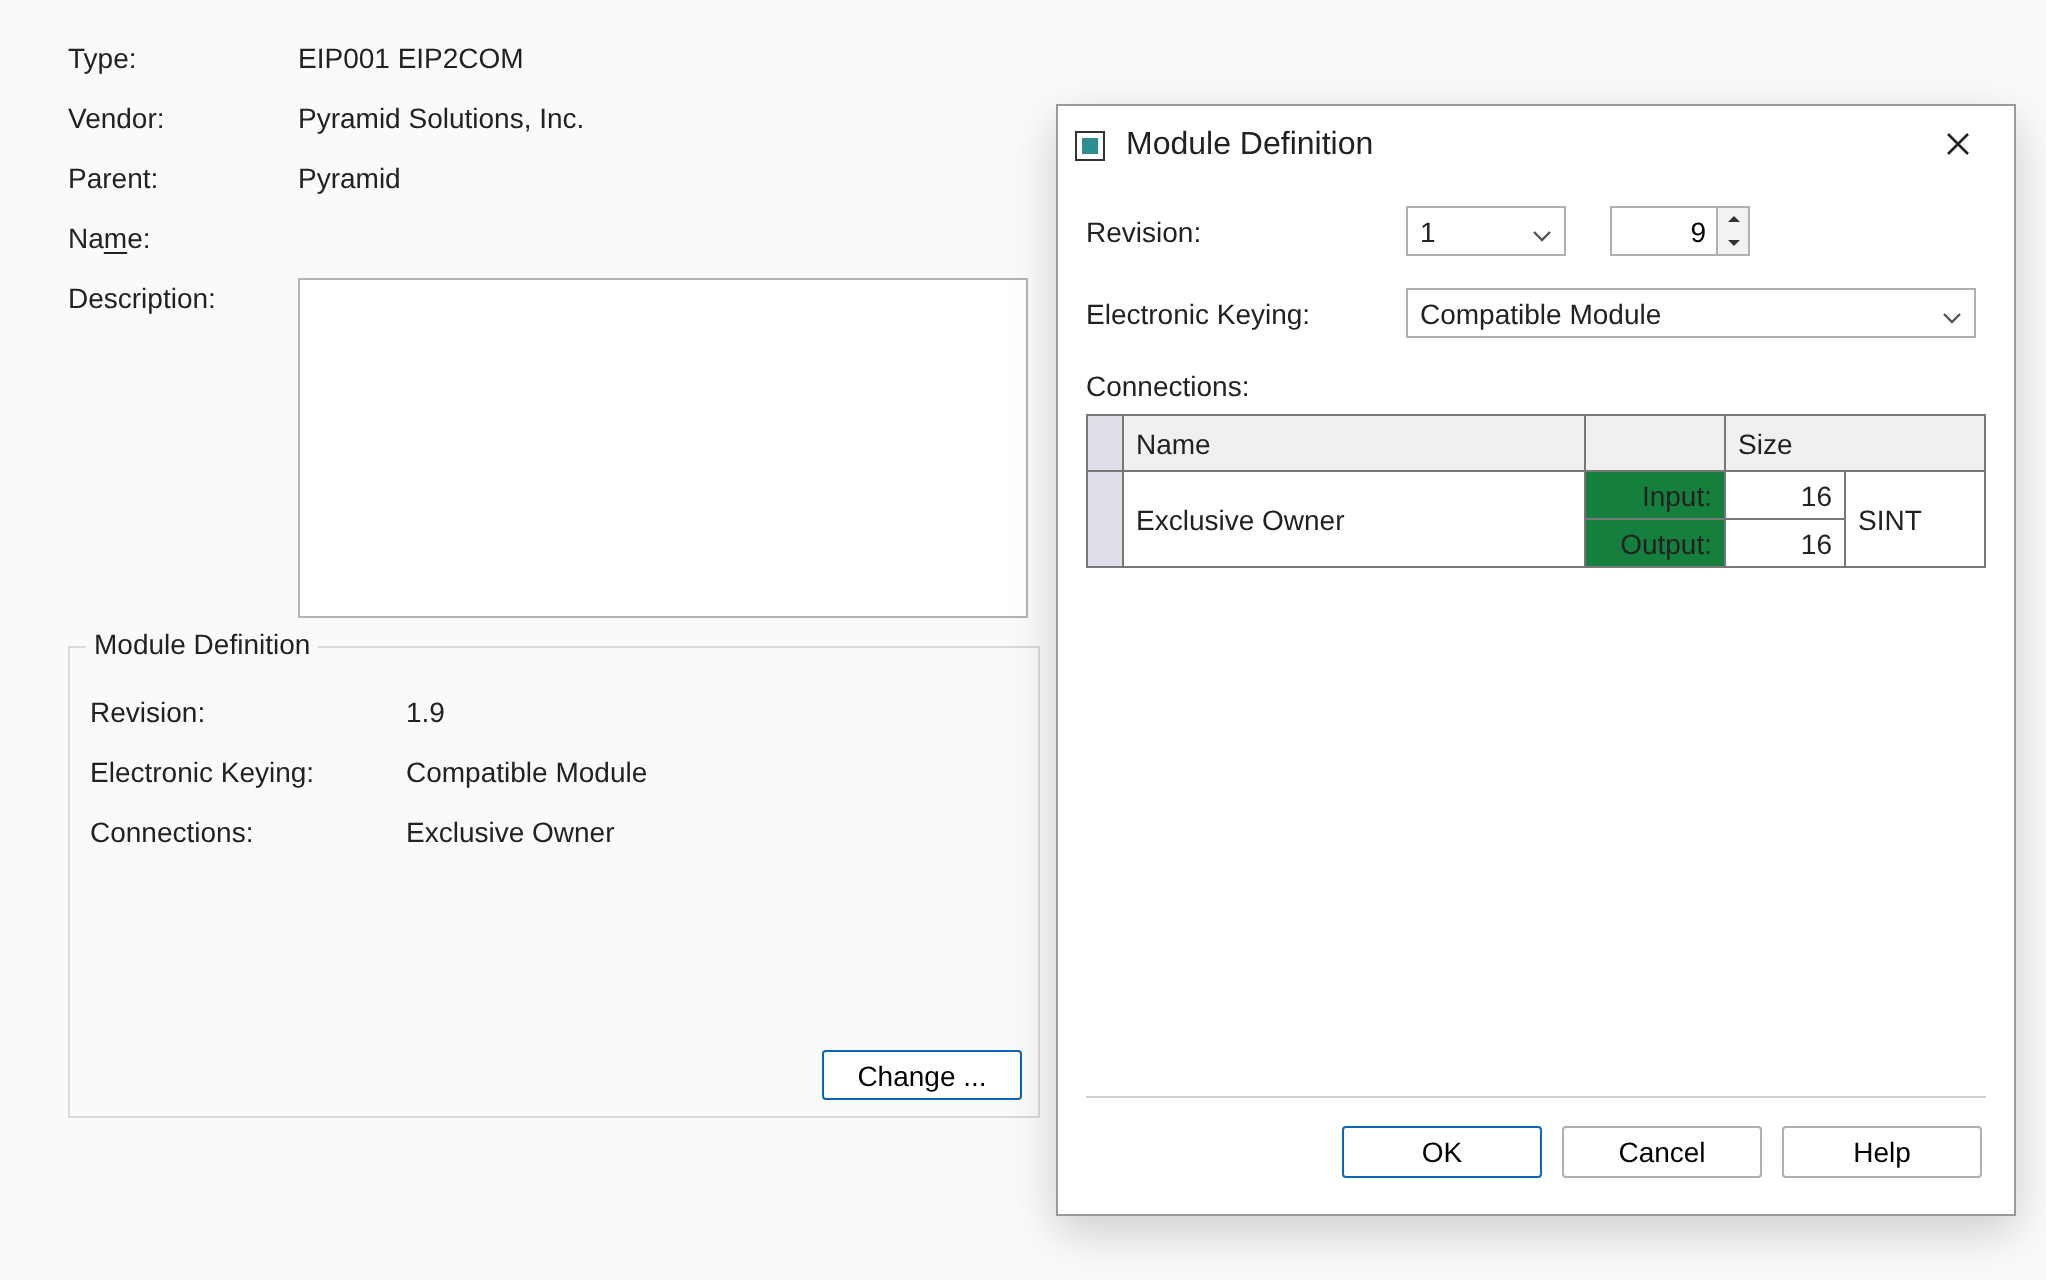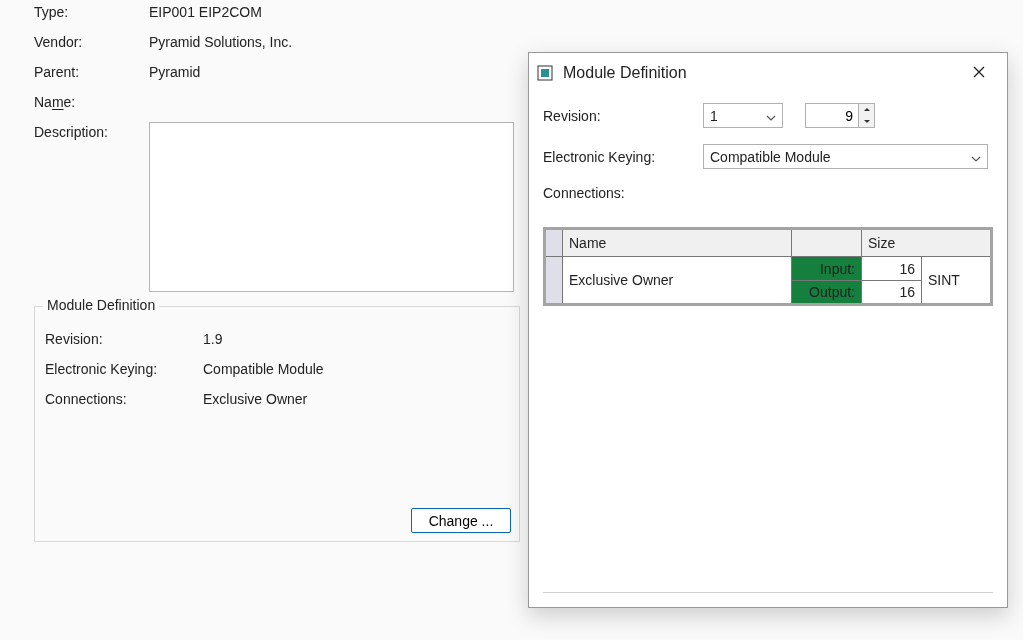--- a/index.html
+++ b/index.html
@@ -10,21 +10,21 @@
     font-size: 14px;
     background: #f5f5f5;
     color: #222;
     overflow: hidden;
   }
   .main {
     position: absolute;
     left: 0; top: 0;
     width: 1023px; height: 640px;
     background: #fafafa;
-    padding: 2px 0 0 0;
+    padding: 19px 0 0 0;
   }
   .row {
     display: flex;
     align-items: flex-start;
     margin-left: 34px;
     margin-bottom: 12px;
   }
   .label-col {
     width: 115px;
     padding-top: 2px;
@@ -155,25 +155,24 @@
   .ek-select {
     width: 285px; height: 25px;
     border: 1px solid #b0b0b0;
     background: #fff;
     padding: 0 6px;
     display:inline-flex; align-items:center;
     position: relative;
     cursor: pointer;
   }
   .conn-tbl {
-    border: 3px solid #a3a3a3;
+    border: 1px solid #a3a3a3;
     width: 100%;
     border-collapse: collapse;
     font: inherit;
-    margin-top: 20px;
   }
   .conn-tbl th {
     background: #f0f0f0;
     border: 1px solid #777;
     font-weight: normal;
     text-align: left;
     padding: 3px 6px;
     height: 28px;
   }
   .conn-tbl td {
@@ -339,15 +338,20 @@
             <td class="dir-col">Output:</td>
             <td class="size-col">16</td>
           </tr>
         </tbody>
       </table>
 
       <div class="flex-fill"></div>
       <hr class="dlg-hr">
     </div>
 
+    <div class="dlg-buttons">
+      <button class="primary">OK</button>
+      <button>Cancel</button>
+      <button>Help</button>
+    </div>
   </div>
 
 </div>
 
 </body></html>

